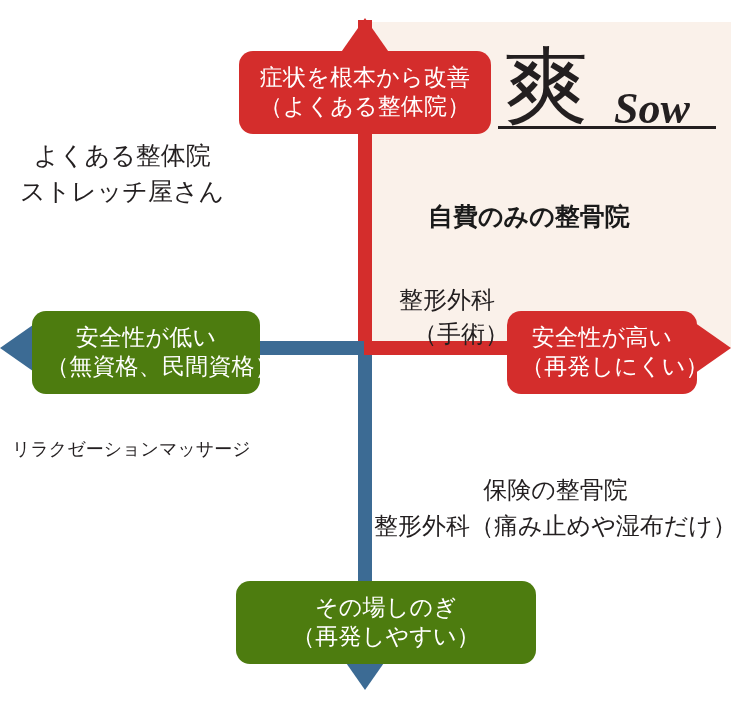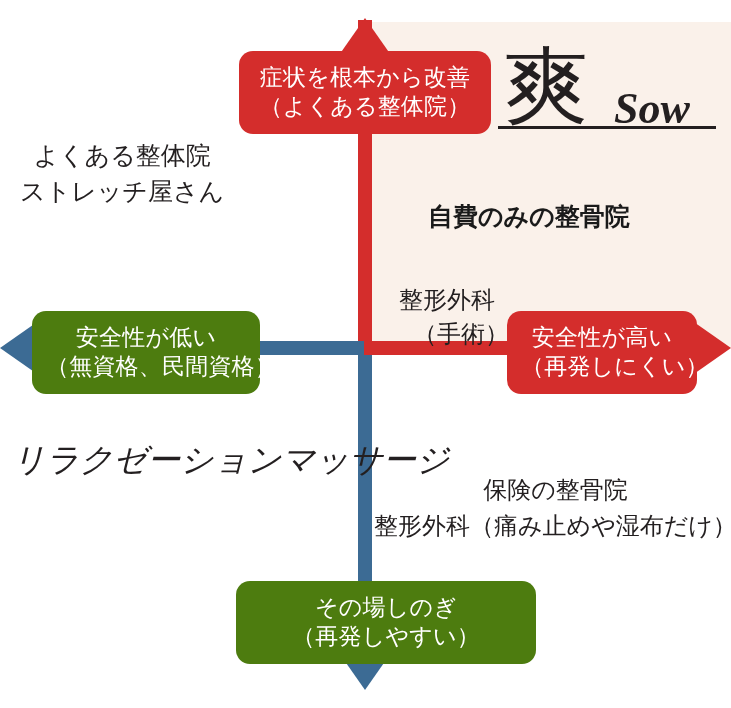--- a/index.html
+++ b/index.html
@@ -169,22 +169,21 @@
     left: 372px;
     top: 283px;
     font-size: 24px;
     text-align: left;
     margin-left: 13px;
   }
   .note-center-ortho .ln2 { display: block; padding-left: 28px; }
   .note-lower-left {
     left: 12px;
     top: 437px;
-    font-size: 33px;
-    font-style: italic;
+    font-size: 18px;
   }
   .note-lower-right {
     left: 374px;
     top: 472px;
     font-size: 24px;
     line-height: 1.52;
   }
 </style>
 </head>
 <body>

